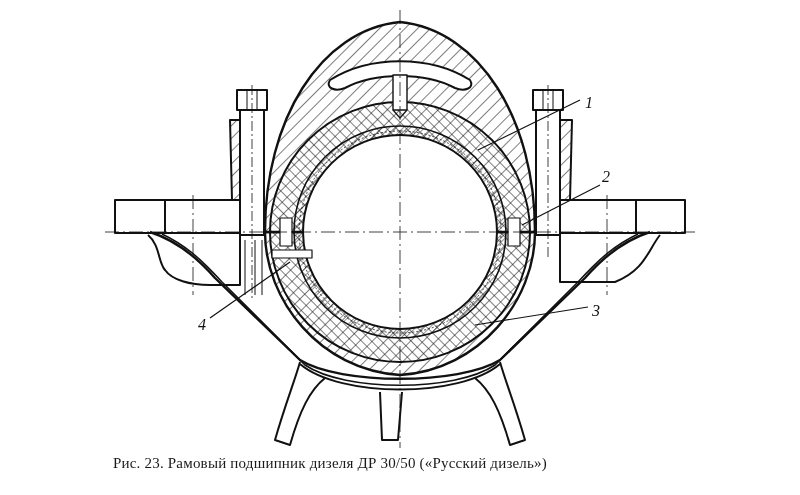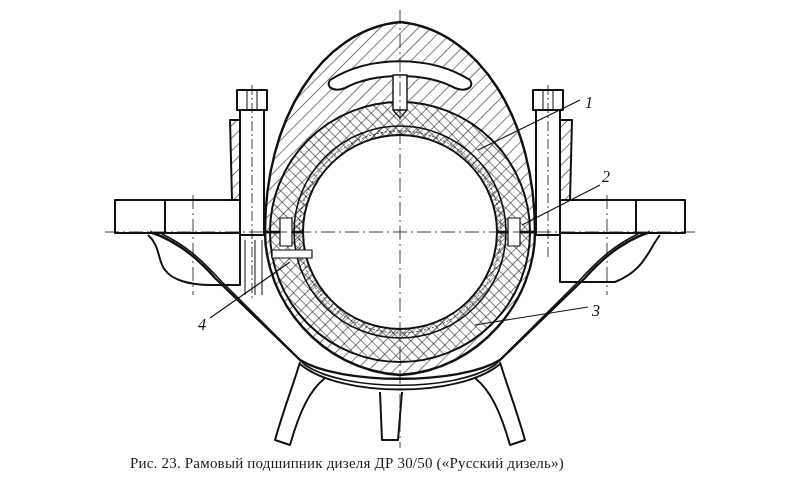--- a/index.html
+++ b/index.html
@@ -1,21 +1,21 @@
 <!DOCTYPE html>
 <html><head>
 <meta charset="utf-8">
 <style>
   html, body { margin: 0; padding: 0; background: #ffffff; }
   body { width: 800px; height: 495px; position: relative; overflow: hidden; font-family: "DejaVu Serif", serif; }
   #figure { position: absolute; left: 0; top: 0; width: 800px; height: 495px; }
   .caption {
     position: absolute; left: 0; width: 660px; top: 455px;
     text-align: center; font-family: "Liberation Serif", serif;
-    font-size: 15px; color: #1a1a1a; letter-spacing: 0.2px; margin-left: 17px;
+    font-size: 15px; color: #1a1a1a; letter-spacing: 0.2px;
   }
   .lbl { font-family: "Liberation Serif", serif; font-style: italic; font-size: 16px; fill: #111; }
 </style>
 </head>
 <body>
 
 <svg id="figure" viewBox="0 0 800 495" xmlns="http://www.w3.org/2000/svg">
   <defs>
     <pattern id="hatchA" patternUnits="userSpaceOnUse" width="9" height="9" patternTransform="rotate(45)">
       <line x1="0" y1="0" x2="0" y2="9" stroke="#111" stroke-width="1.1"></line>

